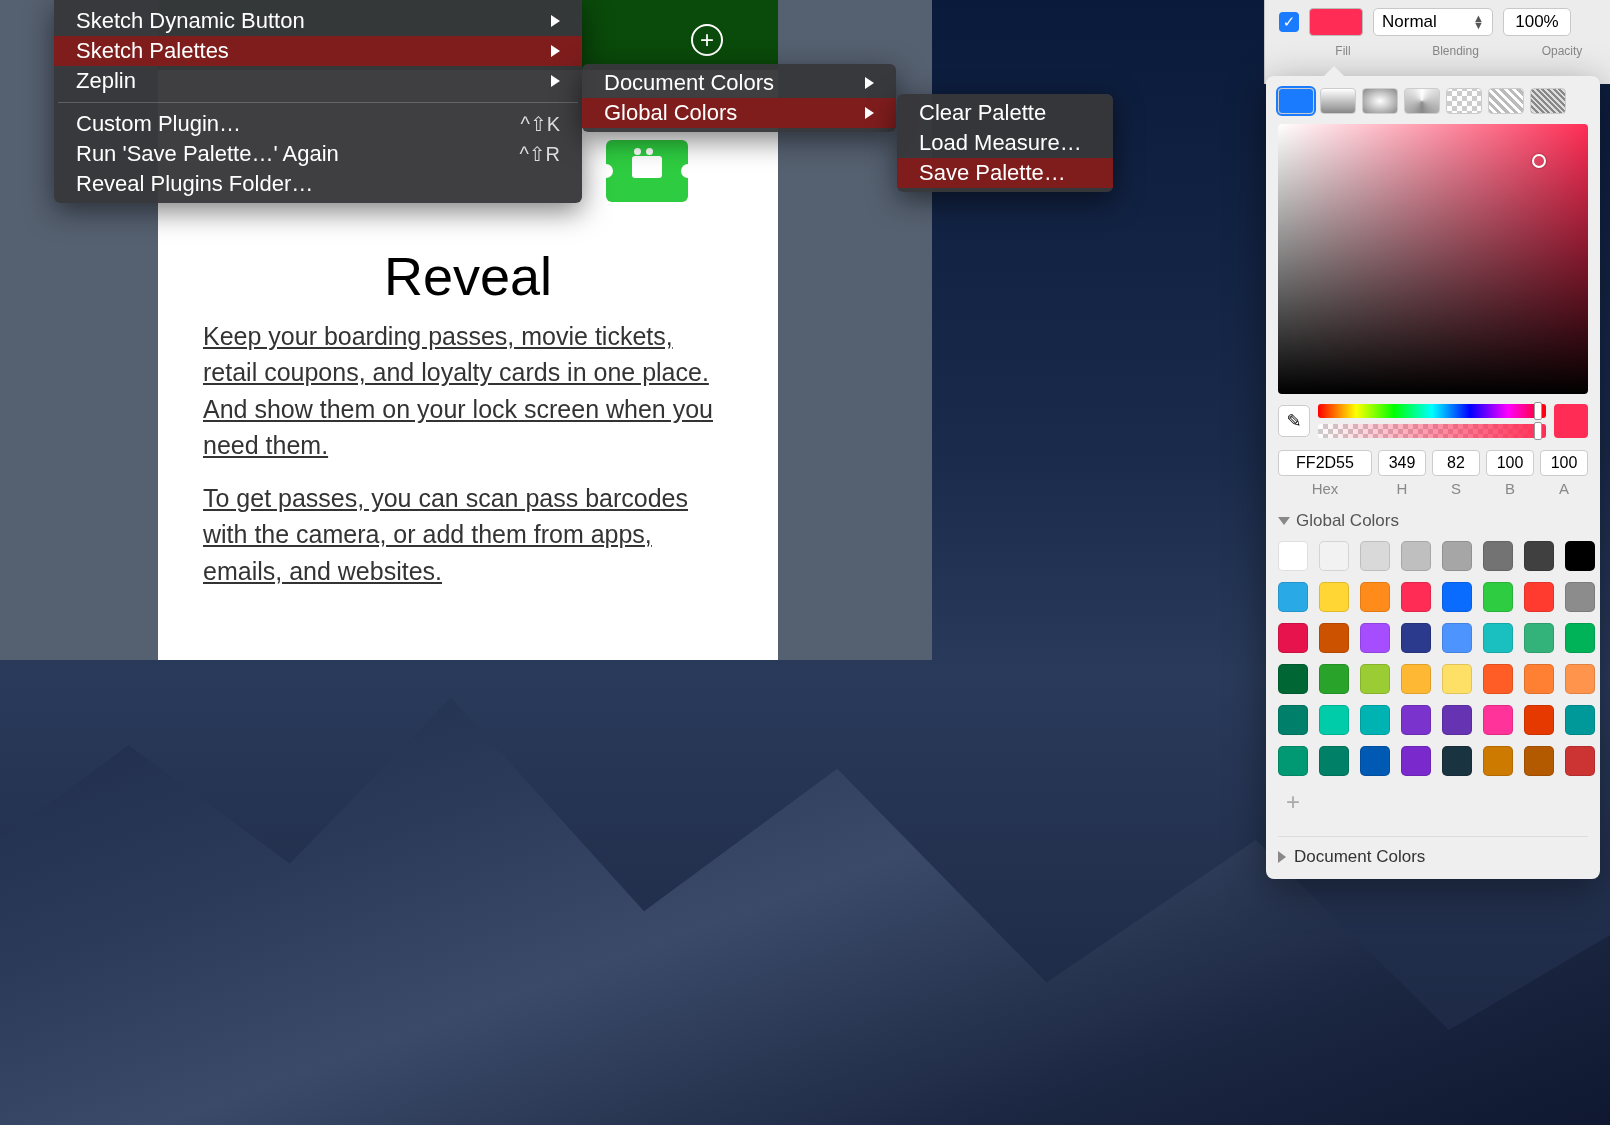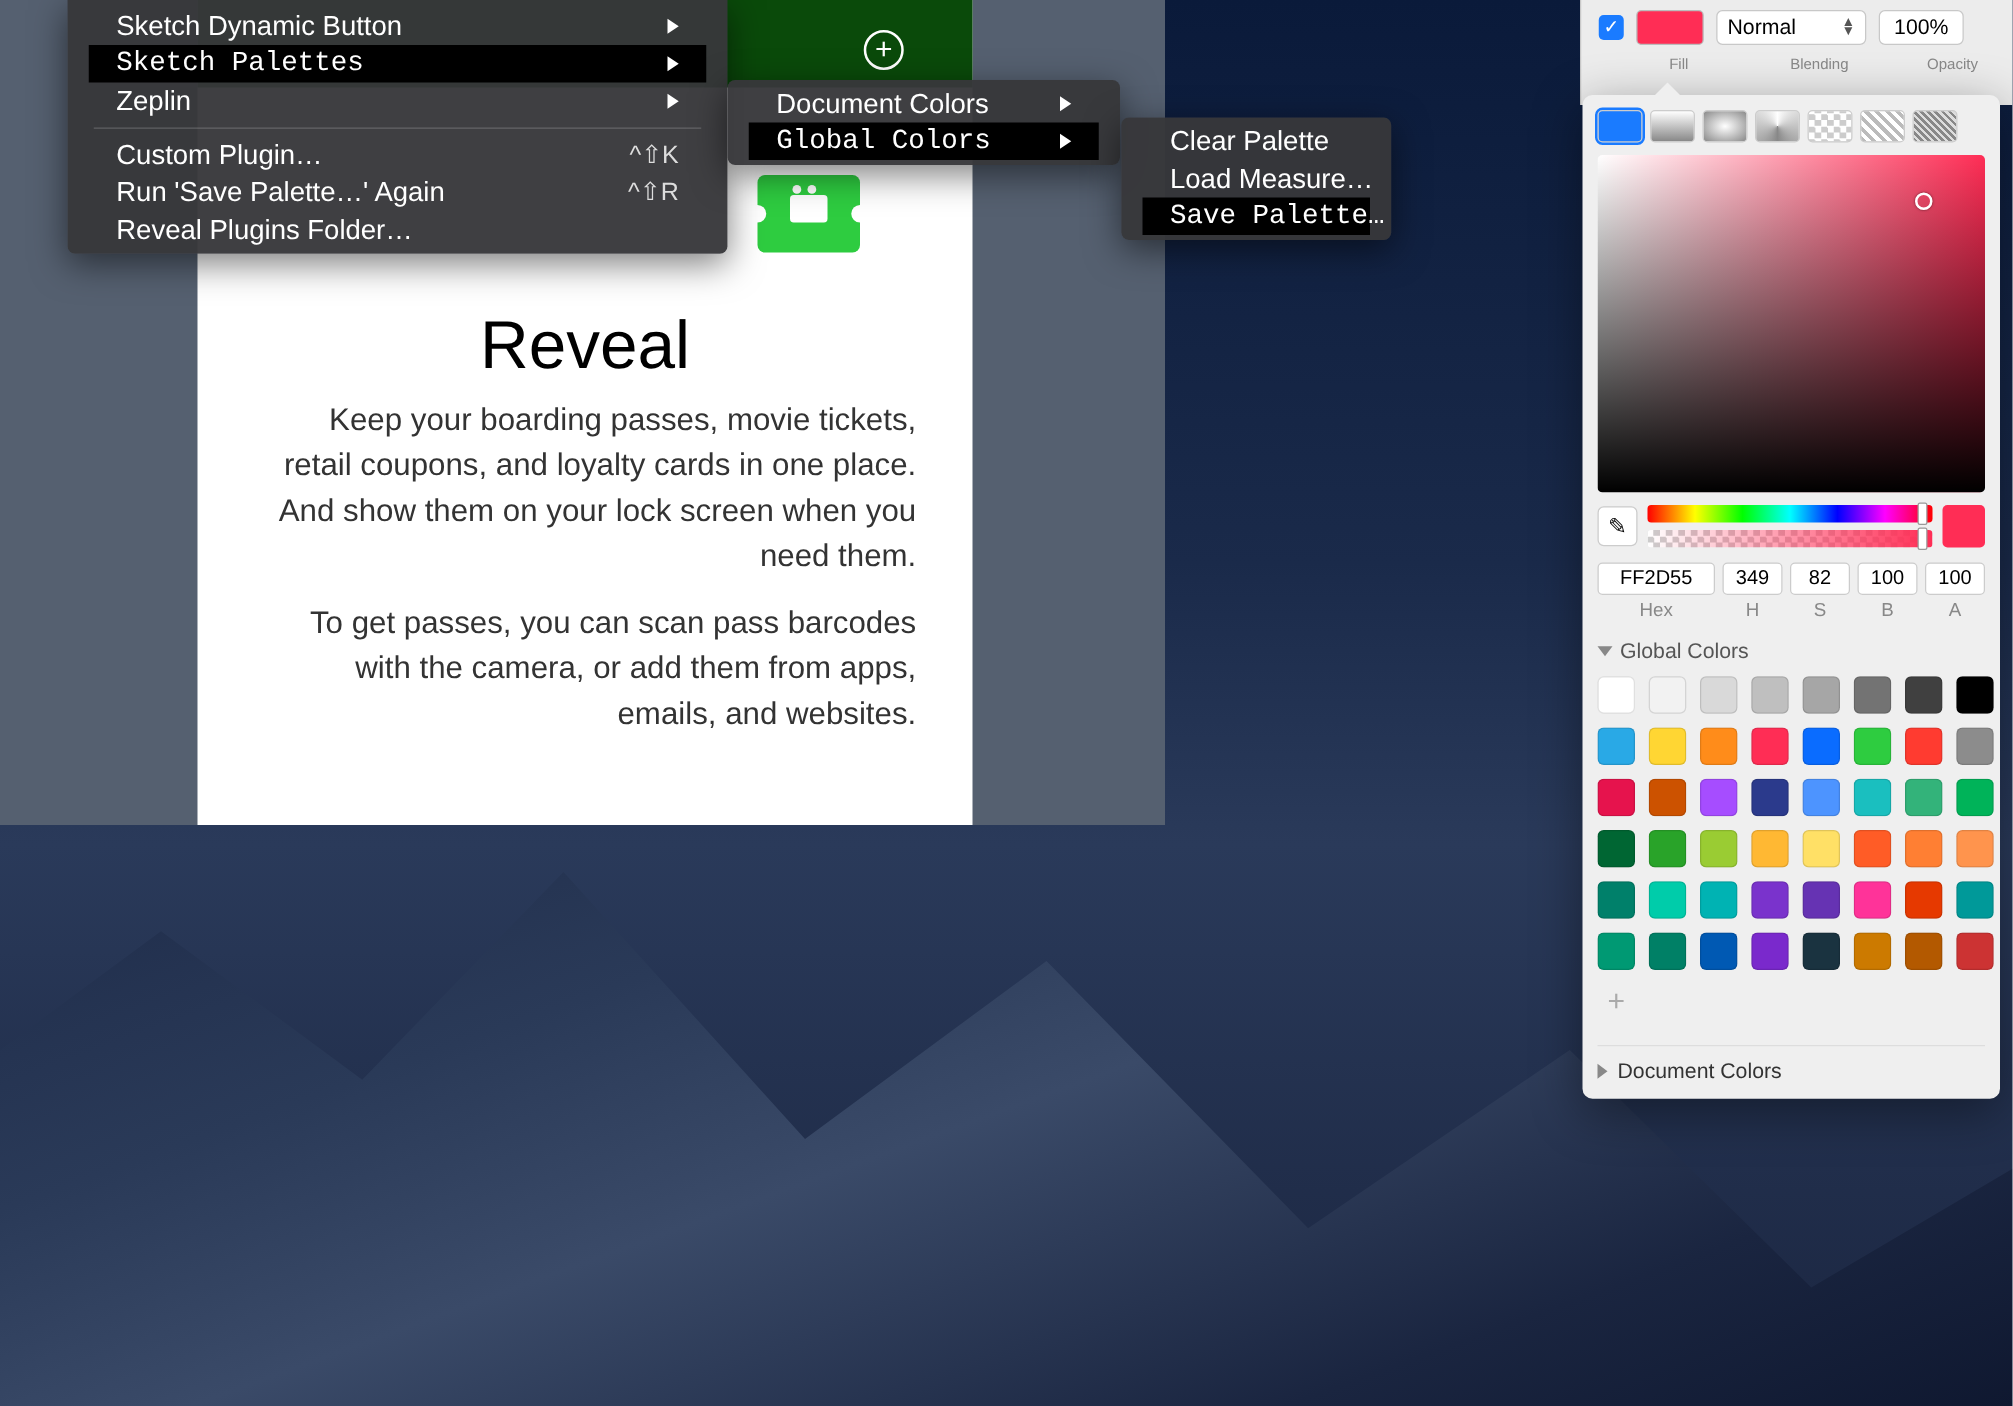--- a/index.html
+++ b/index.html
@@ -88,48 +88,49 @@
   top: 245px;
   left: 0; right: 0;
   text-align: center;
   font-size: 54px;
   font-weight: 400;
   color: #000;
 }
 .wallet-p1, .wallet-p2 {
   position: absolute;
   left: 45px; right: 45px;
-  text-align: right;
+  text-align: left;
   font-size: 25px;
   color: #333;
   line-height: 1.45;
+  text-decoration: underline;
 }
 .wallet-p1 { top: 318px; }
 .wallet-p2 { top: 480px; }
 
 
 .menu {
   position: absolute;
   background: rgba(55,55,58,0.96);
   border-radius: 6px;
   box-shadow: 0 8px 28px rgba(0,0,0,0.5);
-  padding: 4px 17px;
+  padding: 4px 0;
   color: #fff;
   font-size: 22px;
 }
 .menu-item {
   height: 30px;
   line-height: 30px;
   padding: 0 22px;
   display: flex;
   align-items: center;
   justify-content: space-between;
   white-space: nowrap;
 }
-.menu-item.highlight { background: #000000; font-family: Liberation Mono, monospace; }
+.menu-item.highlight { background: #7f1d1d; }
 .menu .sep { height: 1px; background: rgba(255,255,255,0.2); margin: 6px 4px; }
 .tri {
   width: 0; height: 0;
   border-left: 9px solid #fff;
   border-top: 6px solid transparent;
   border-bottom: 6px solid transparent;
 }
 .shortcut { color: #ddd; font-size: 20px; margin-left: 30px; }
 
 .menu1 { top: 0; left: 54px; width: 528px; padding-top: 6px; border-top-left-radius:0; border-top-right-radius:0;}

